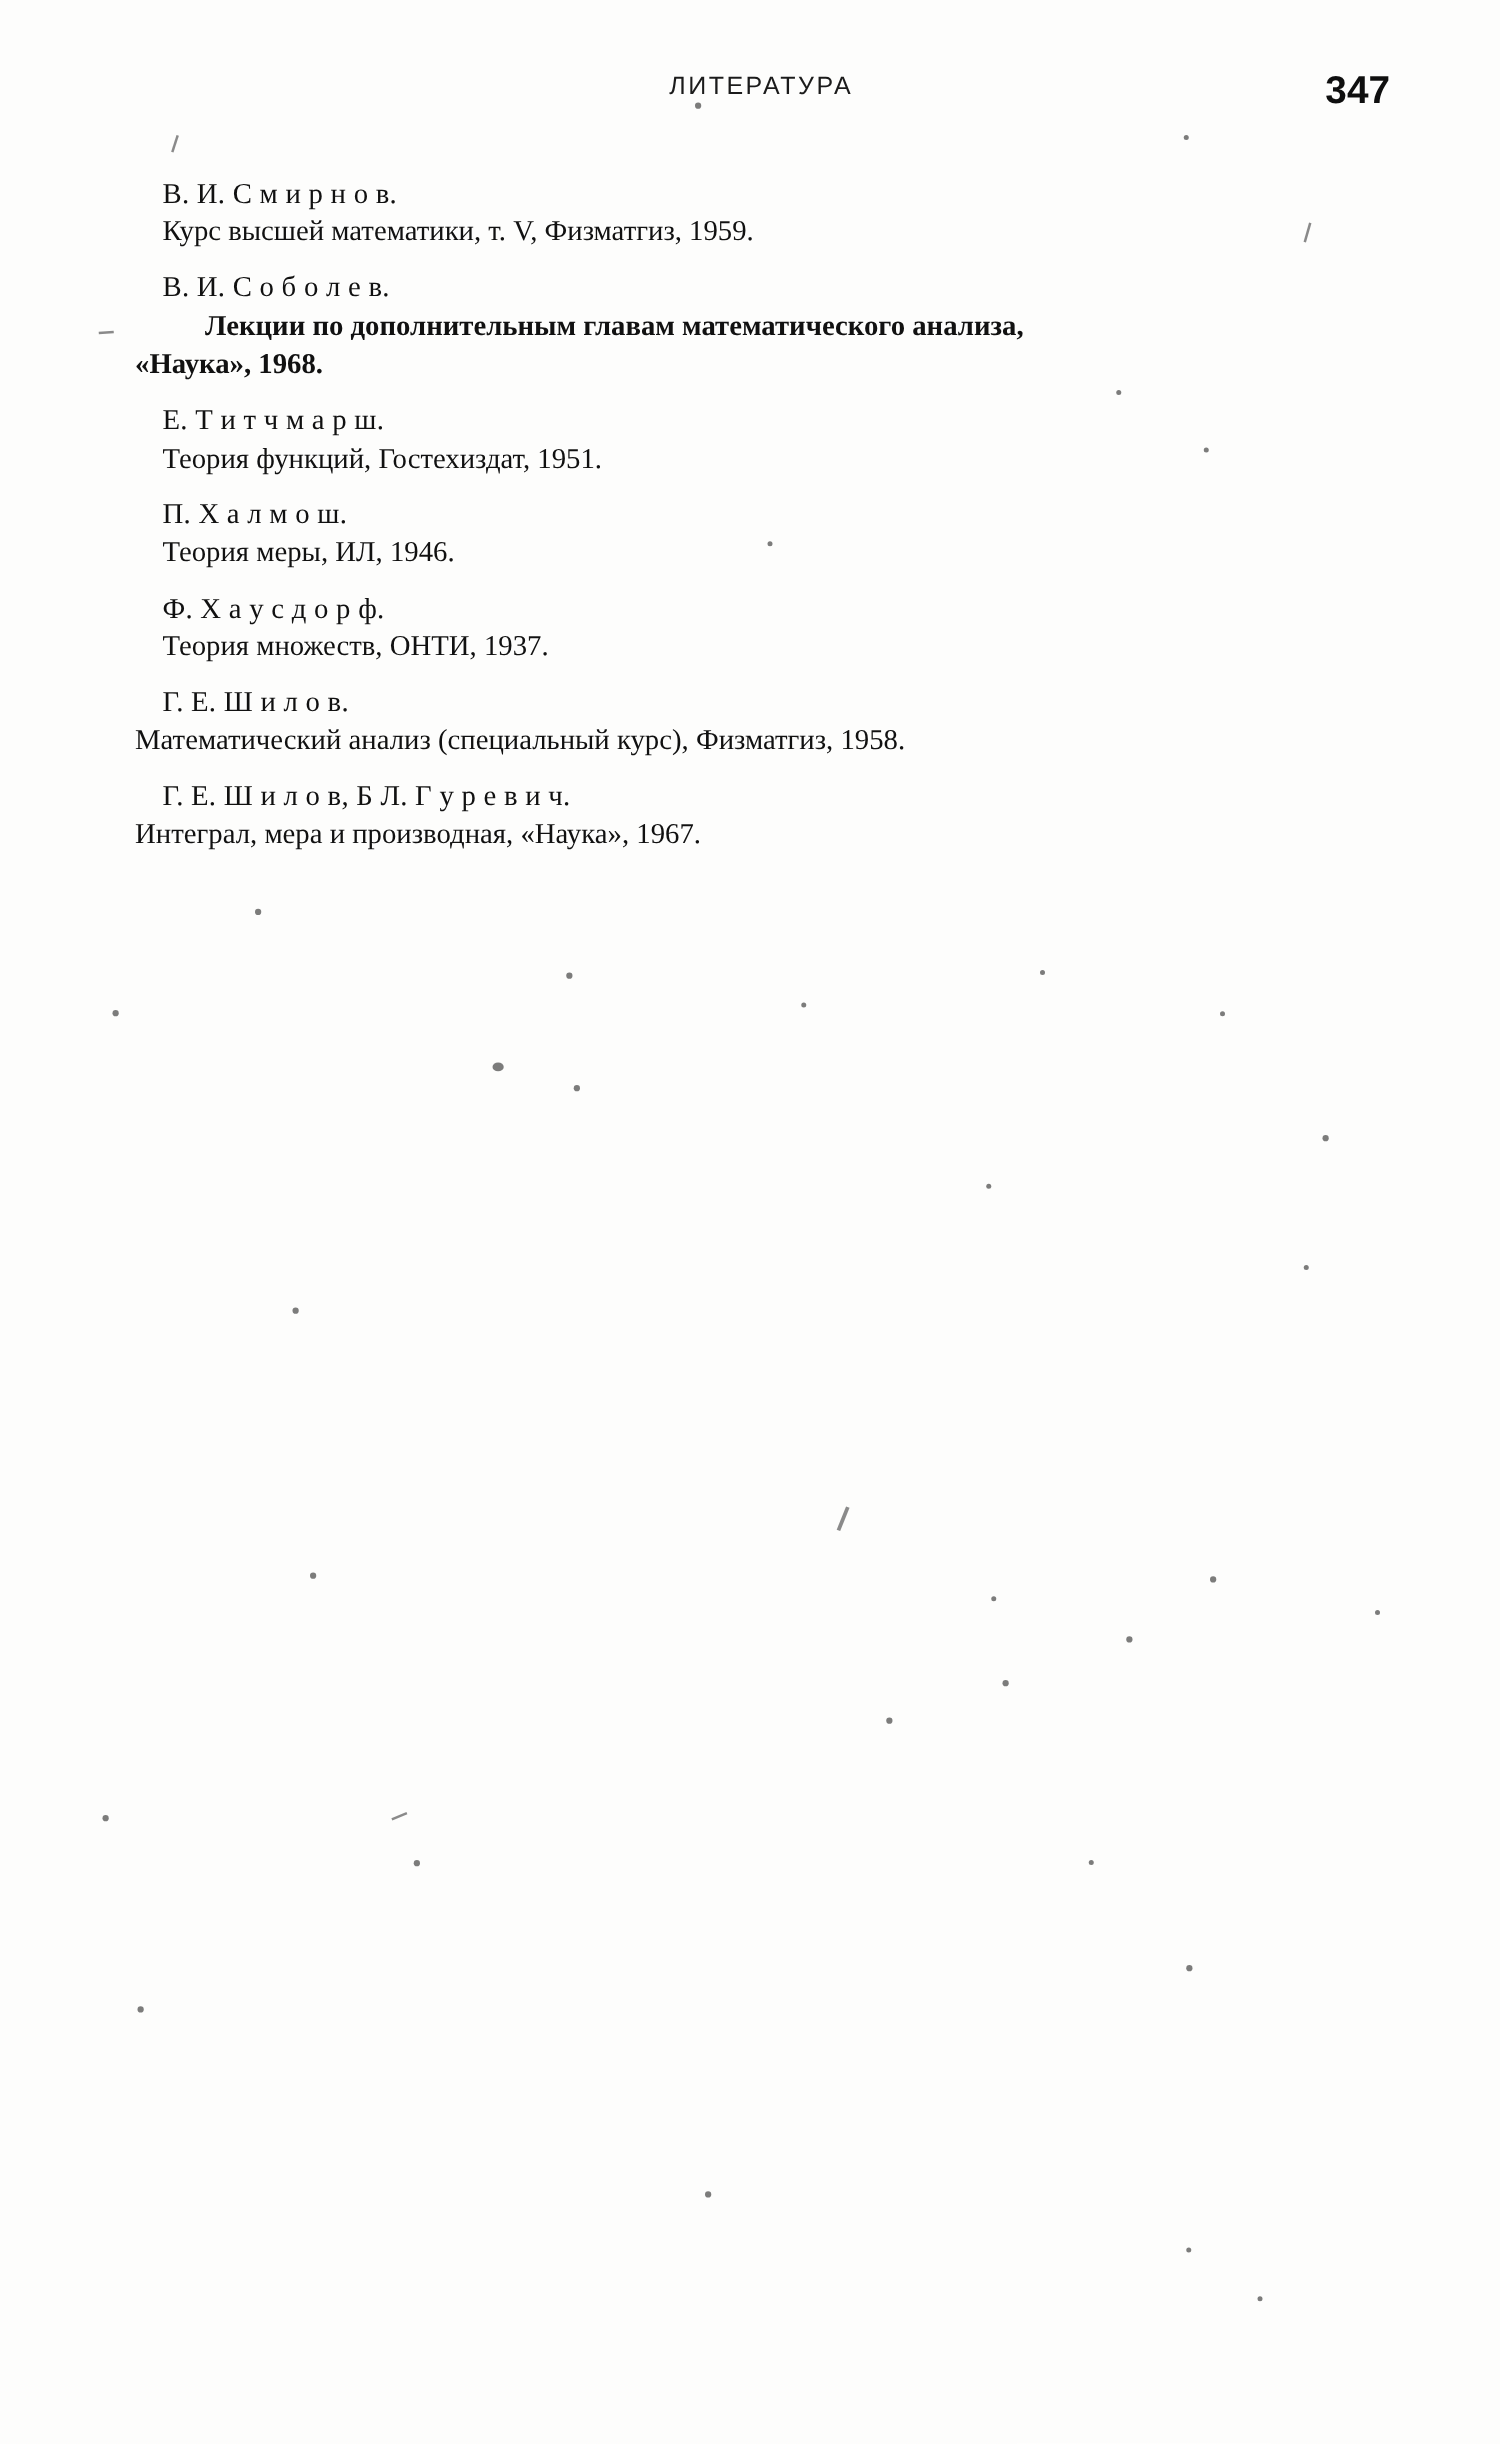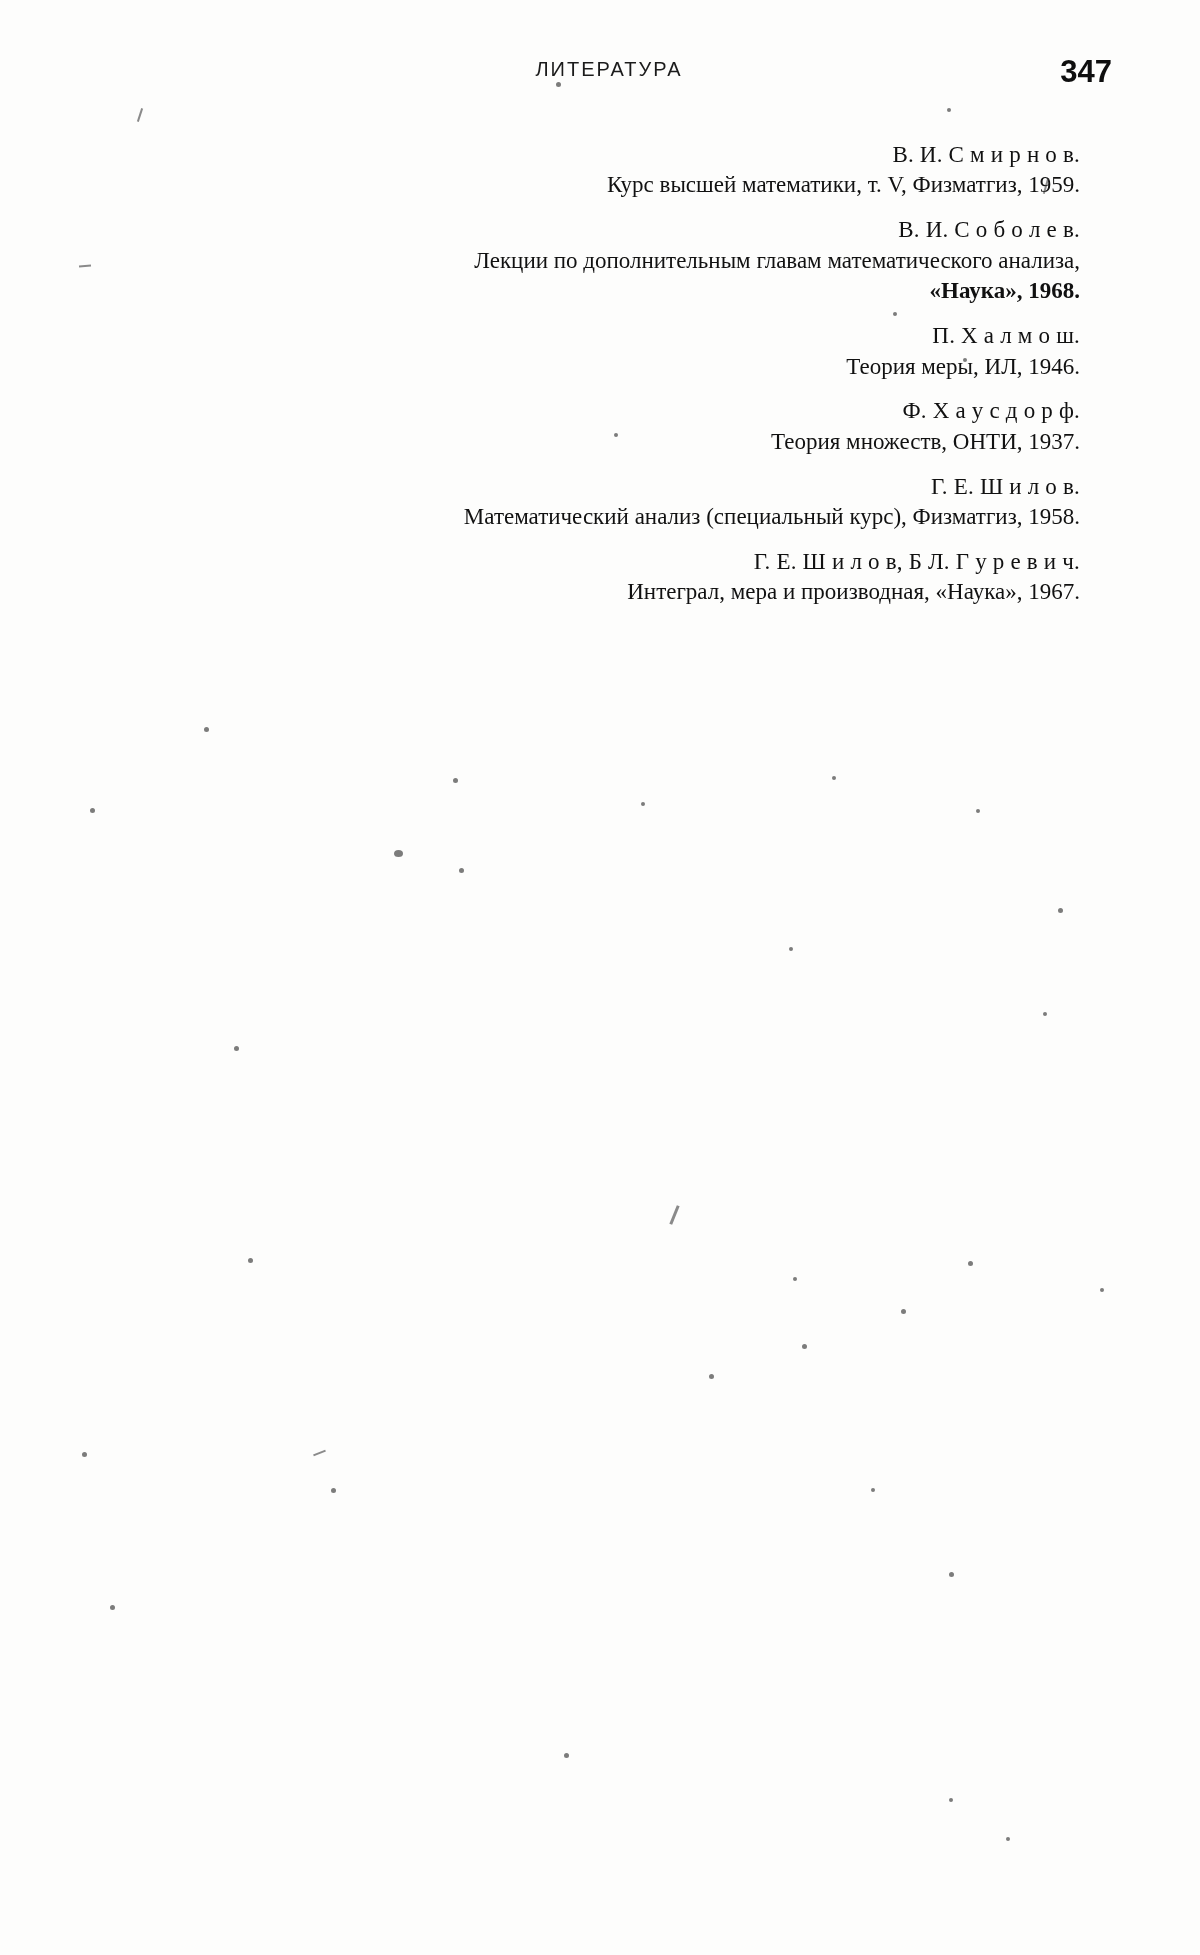--- a/index.html
+++ b/index.html
@@ -54,40 +54,40 @@
     font-family: "Liberation Sans", sans-serif;
     color: #0f0f0f;
   }
 
   
   .biblio {
     position: absolute;
     top: 140px;
     left: 130px;
     width: 950px;
-    text-align: right;
   }
   .entry {
     margin-bottom: 14px;
   }
   .entry-author {
     font-size: 23px;
     line-height: 1.32;
     letter-spacing: 0.2px;
     white-space: pre;
     color: #111;
   }
   .entry-title {
     font-size: 23px;
     line-height: 1.34;
     color: #111;
     text-indent: 0;
   }
   .entry-title.hanging {
     text-indent: 34px;
+    font-weight: bold;
   }
 
   
   .speck {
     position: absolute;
     background: #4a4a4a;
     border-radius: 50%;
     opacity: .72;
   }
   .tick {
@@ -112,20 +112,24 @@
       <div class="entry-author">В. И. С м и р н о в.</div>
       <div class="entry-title">Курс высшей математики, т. V, Физматгиз, 1959.</div>
     </div>
 
     <div class="entry">
       <div class="entry-author">В. И. С о б о л е в.</div>
       <div class="entry-title hanging">Лекции по дополнительным главам математического анализа,</div>
       <div class="entry-title" style="margin-left:-22px;font-weight:bold;">«Наука», 1968.</div>
     </div>
 
+    <div class="entry">
+      <div class="entry-author">Е. Т и т ч м а р ш.</div>
+      <div class="entry-title">Теория функций, Гостехиздат, 1951.</div>
+    </div>
 
     <div class="entry">
       <div class="entry-author">П. Х а л м о ш.</div>
       <div class="entry-title">Теория меры, ИЛ, 1946.</div>
     </div>
 
     <div class="entry">
       <div class="entry-author">Ф. Х а у с д о р ф.</div>
       <div class="entry-title">Теория множеств, ОНТИ, 1937.</div>
     </div>

